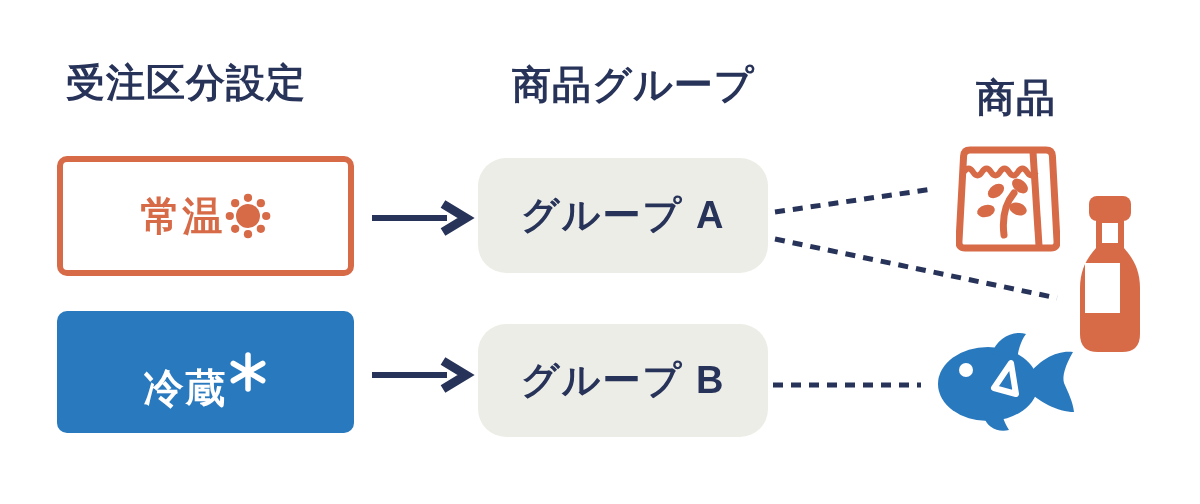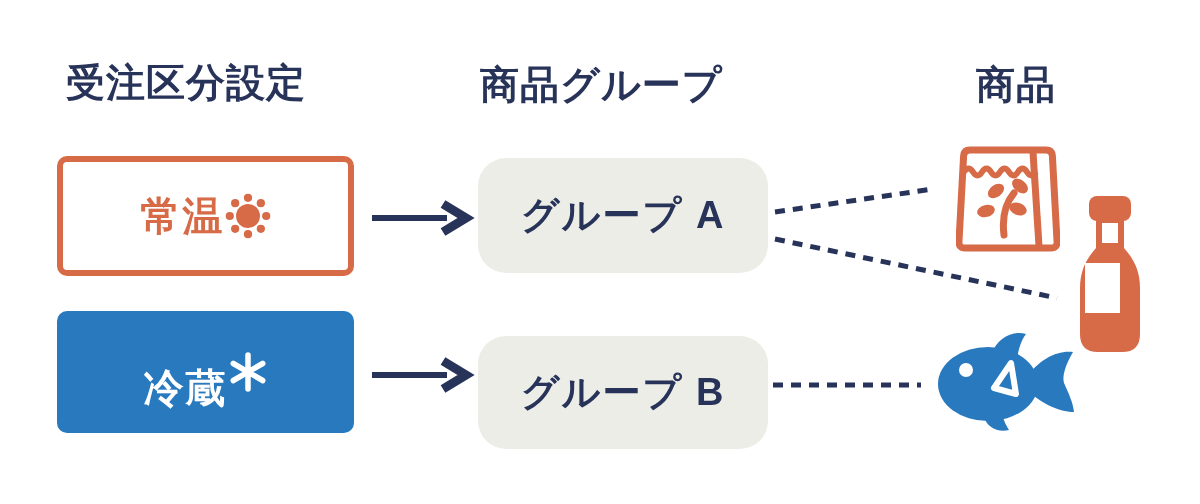--- a/index.html
+++ b/index.html
@@ -4,33 +4,33 @@
 <style>
   :root{
     --navy:#273358; --orange:#D76A47; --blue:#2979BE; --group_bg:#EDEDE7; --background:#FFFFFF;
   }
   html,body{margin:0;padding:0;}
   body{background:#fff;font-family:"Liberation Sans",sans-serif;}
   .canvas{position:relative;width:1200px;height:504px;background:var(--background);overflow:hidden;text-align:center;}
 
   .hdr{position:absolute;font-size:39px;font-weight:bold;color:var(--navy);letter-spacing:1px;white-space:nowrap;}
   .hdr-left{left:66px;top:56px;}
-  .hdr-mid{left:480px;top:58px;}
-  .hdr-right{left:976px;top:58px;}
+  .hdr-mid{left:512px;top:58px;}
+  .hdr-right{left:976px;top:71px;}
 
   .box{position:absolute;left:57px;width:297px;box-sizing:border-box;display:flex;align-items:center;justify-content:center;}
   .box-normal{top:156px;height:120px;background:#fff;border:6px solid var(--orange);border-radius:10px;}
   .box-chilled{top:311px;height:122px;background:var(--blue);border-radius:10px;}
   .box-label{font-size:40px;font-weight:bold;letter-spacing:2px;white-space:nowrap;}
   .box-normal .box-label{color:var(--orange);}
   .box-chilled .box-label{color:#fff;margin-top:32px;}
 
   .group{position:absolute;left:478px;width:290px;background:var(--group_bg);border-radius:28px;display:flex;align-items:center;justify-content:center;}
   .group-a{top:158px;height:115px;}
-  .group-b{top:336px;height:113px;}
+  .group-b{top:324px;height:113px;}
   .group-label{font-size:38px;font-weight:bold;color:var(--navy);letter-spacing:2px;white-space:nowrap;}
 
   .overlay{position:absolute;left:0;top:0;width:1200px;height:504px;pointer-events:none;}
   .solid-line{stroke:var(--navy);stroke-width:6;fill:none;}
   .arrow-head{stroke:var(--navy);stroke-width:9;fill:none;stroke-linejoin:miter;}
   .dash{stroke:var(--navy);stroke-width:5;stroke-dasharray:10 8;fill:none;}
 
   .product-icon{position:absolute;}
   .icon-bag{left:956px;top:141px;width:104px;height:114px;}
   .icon-bottle{left:1077px;top:196px;width:66px;height:158px;}

